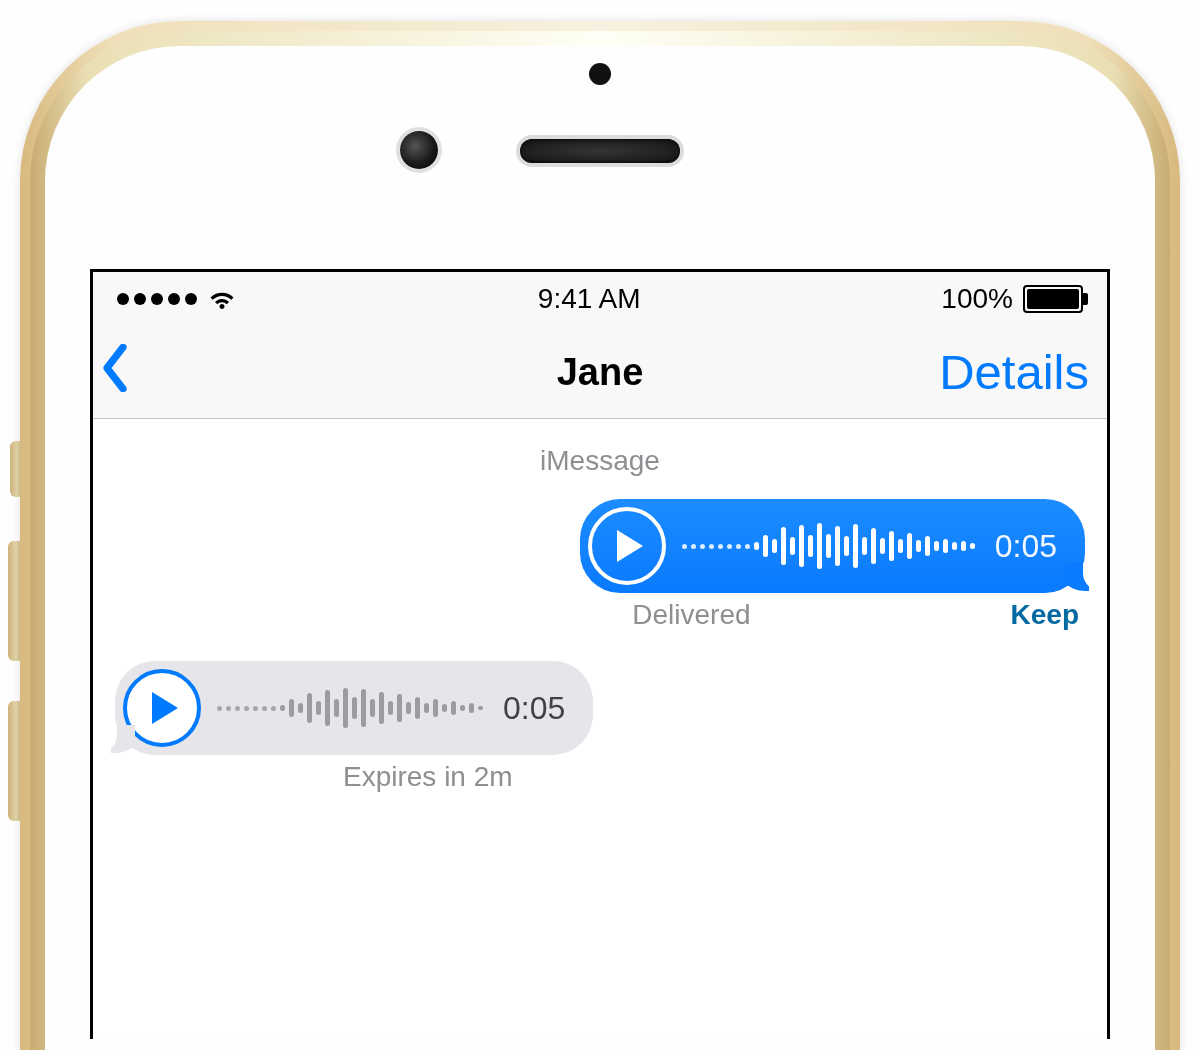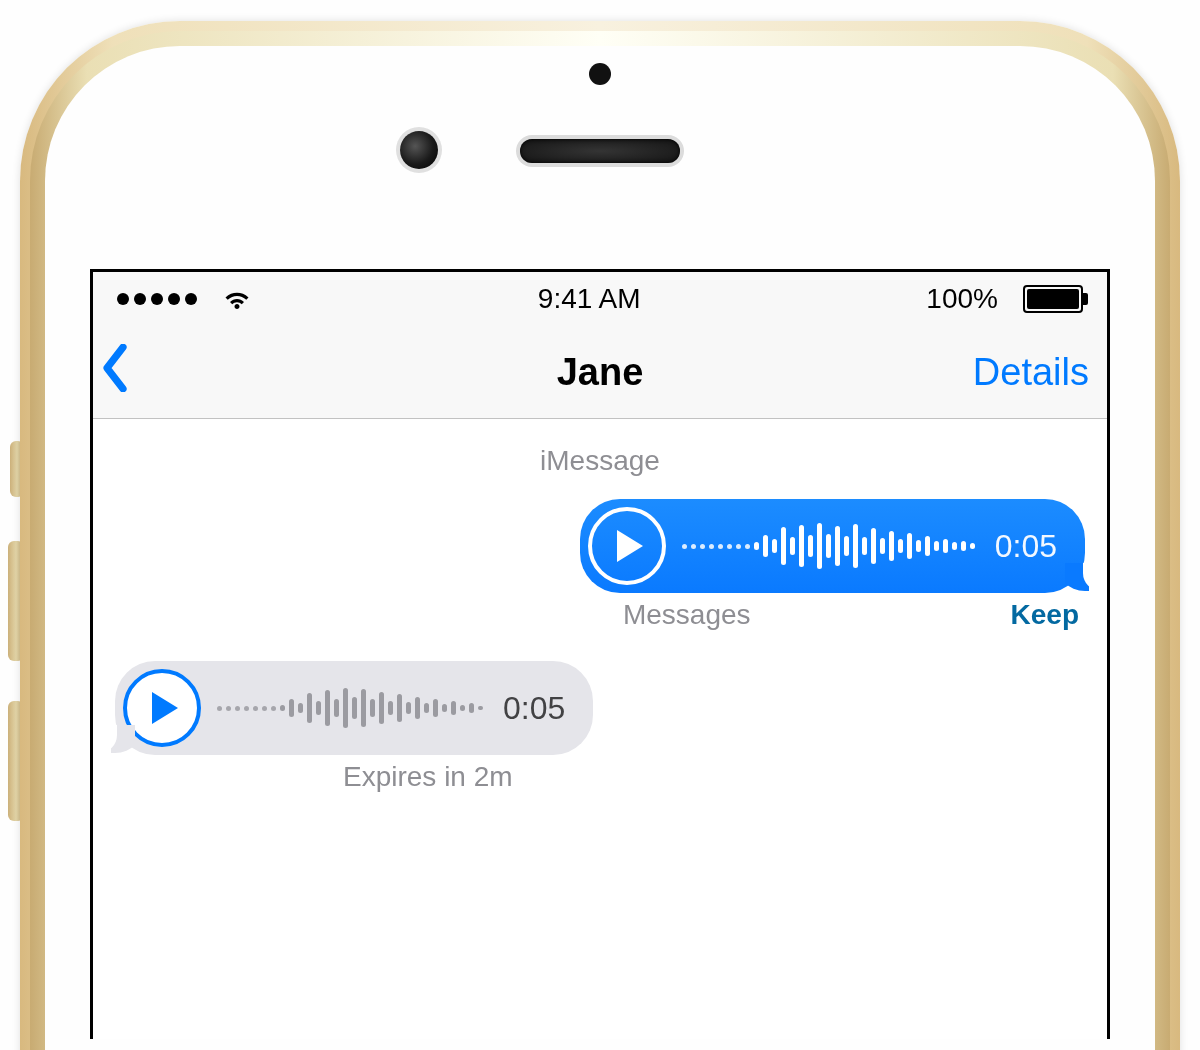--- a/index.html
+++ b/index.html
@@ -112,21 +112,21 @@
     align-items: center;
     justify-content: space-between;
     padding: 0 24px;
     font-size: 28px;
     font-weight: 500;
     background: #f8f8f8;
   }
   .status-left, .status-right {
     display: flex;
     align-items: center;
-    gap: 25px;
+    gap: 10px;
     text-align: right;
   }
   .signal-dots { display: flex; gap: 5px; }
   .signal-dots span {
     width: 12px; height: 12px; border-radius: 50%; background: #000;
   }
   .wifi-icon svg { width: 30px; height: 30px; display:block; }
   .battery-shell {
     width: 56px; height: 24px; border: 2.5px solid #000; border-radius: 4px;
     position: relative;
@@ -150,21 +150,21 @@
   .navbar .back {
     display: flex; align-items: center; gap: 2px;
     color: #007aff; font-size: 38px; font-weight: 400; letter-spacing: 0.2px;
   }
   .navbar .back svg { width: 32px; height: 48px; }
   .navbar .title {
     font-size: 38px; font-weight: 600;
     position: absolute; left: 50%; transform: translateX(-50%);
   }
   .navbar .details {
-    color: #007aff; font-size: 38px; font-weight: 400; text-align: center;
+    color: #007aff; font-size: 49px; font-weight: 400; text-align: center;
   }
 
   
   .conv {
     background: #fff;
     padding-top: 26px;
   }
   .timestamp {
     text-align: center;
     font-size: 28px;
@@ -363,21 +363,21 @@
               <span class="bar" style="height: 14px;"></span>
               <span class="bar" style="height: 8px;"></span>
               <span class="bar" style="height: 10px;"></span>
               <span class="bar" style="height: 6px;"></span>
             </span>
           <span class="duration">0:05</span>
           <span class="tail-sent"></span>
         </div>
       </div>
       <div class="sub-row sent">
-        <span>Messages</span>
+        <span>Delivered</span>
         <span class="keep">Keep</span>
       </div>
 
       <div class="row recv mt-30">
         <div class="bubble recv-audio">
           <span class="play-circle">
               <span class="play-tri"></span>
             </span>
           <span class="waveform" id="wave-recv" style="color:#9b9ba1">
               <span class="dot"></span>

